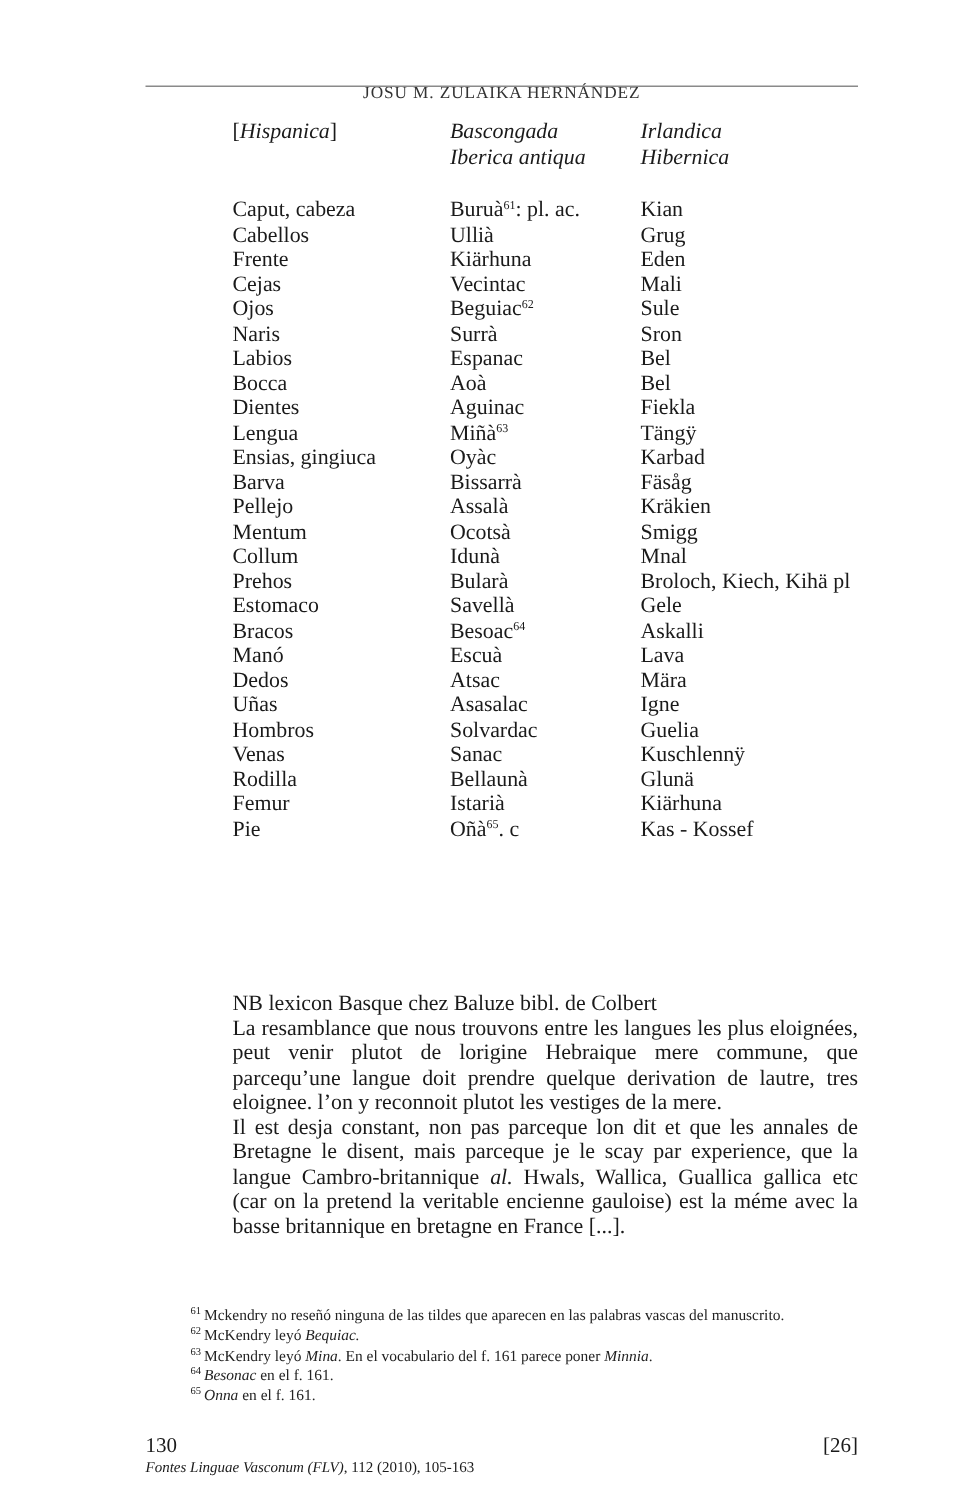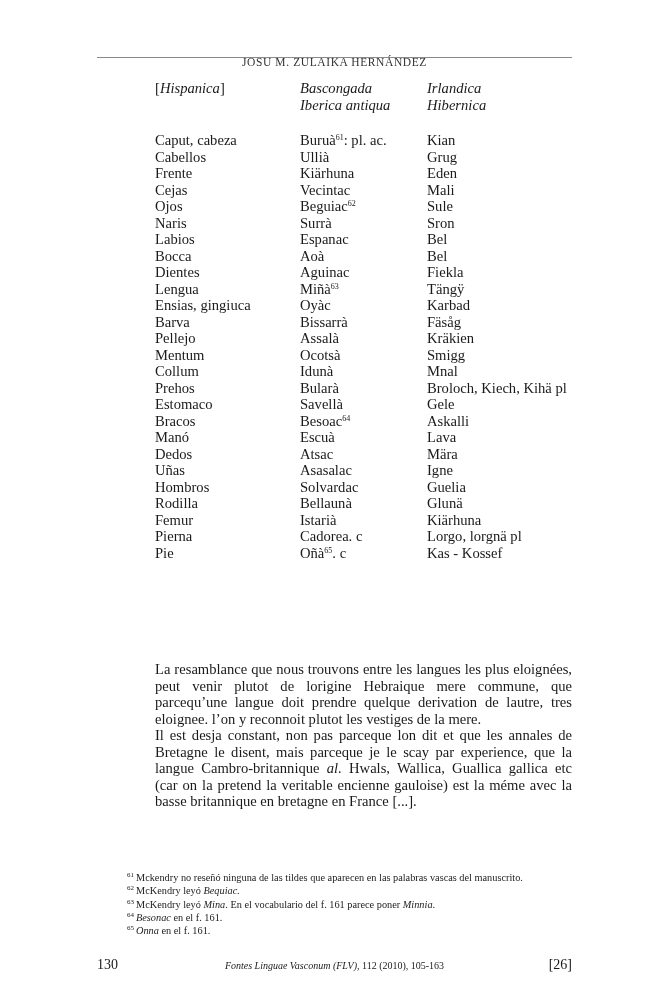--- a/index.html
+++ b/index.html
@@ -33,21 +33,21 @@
   }
   .prose p { margin: 0; }
   .footnotes {
     position: absolute; left: 127px; top: 871px; width: 460px;
     font-size: 10.3px; line-height: 13.3px; color: #222;
   }
   .footnotes .fn { white-space: nowrap; }
   .footnotes sup { font-size: 7px; vertical-align: 4px; margin-right: 2px; }
   .footer { position: absolute; left: 97px; width: 475px; top: 957px; font-size: 14px; }
   .footer .pg { position: absolute; left: 0; }
-  .footer .jn { position: absolute; left: 0; width: 100%; text-align: center; font-size: 10px; top: 3px; }
+  .footer .jn { position: absolute; left: 0; width: 100%; text-align: left; font-size: 10px; top: 16px; }
   .footer .jn i { font-style: italic; }
   .footer .sec { position: absolute; right: 0; }
 </style>
 </head>
 <body>
 
 <div class="running-head">JOSU M. ZULAIKA HERNÁNDEZ</div>
 <div class="head-rule"></div>
 
 <div class="table">
@@ -168,43 +168,44 @@
         <div class="c1"><span>Uñas</span></div>
         <div class="c2"><span>Asasalac</span></div>
         <div class="c3"><span>Igne</span></div>
       </div>
       <div class="row">
         <div class="c1"><span>Hombros</span></div>
         <div class="c2"><span>Solvardac</span></div>
         <div class="c3"><span>Guelia</span></div>
       </div>
       <div class="row">
+        <div class="c1"><span>Venas</span></div>
+        <div class="c2"><span>Sanac</span></div>
+        <div class="c3"><span>Kuschlennÿ</span></div>
+      </div>
+      <div class="row">
         <div class="c1"><span>Rodilla</span></div>
         <div class="c2"><span>Bellaunà</span></div>
         <div class="c3"><span>Glunä</span></div>
       </div>
       <div class="row">
         <div class="c1"><span>Femur</span></div>
         <div class="c2"><span>Istarià</span></div>
         <div class="c3"><span>Kiärhuna</span></div>
       </div>
       <div class="row">
-        <div class="c1"><span>Pierna</span></div>
-        <div class="c2"><span>Cadorea. c</span></div>
-        <div class="c3"><span>Lorgo, lorgnä pl</span></div>
-      </div>
-      <div class="row">
         <div class="c1"><span>Pie</span></div>
         <div class="c2"><span>Oñà</span><sup>65</sup><span>. c</span></div>
         <div class="c3"><span>Kas - Kossef</span></div>
       </div>
     </div>
 </div>
 
 <div class="prose">
+  <p>NB lexicon Basque chez Baluze bibl. de Colbert</p>
   <p>La resamblance que nous trouvons entre les langues les plus eloignées, peut venir plutot de lorigine Hebraique mere commune, que parcequ’une langue doit prendre quelque derivation de lautre, tres eloignee. l’on y reconnoit plutot les vestiges de la mere.</p>
   <p><span>Il est desja constant, non pas parceque lon dit et que les annales de Bretagne le disent, mais parceque je le scay par experience, que la langue Cambro-britannique </span><i>al.</i><span> Hwals, Wallica, Guallica gallica etc (car on la pretend la veritable encienne gauloise) est la méme avec la basse britannique en bretagne en France [...].</span></p>
 </div>
 
 <div class="footnotes" id="footnotes">
     <div class="fn"><sup>61</sup><span>Mckendry no reseñó ninguna de las tildes que aparecen en las palabras vascas del manuscrito.</span></div>
     <div class="fn"><sup>62</sup><span>McKendry leyó </span><i>Bequiac.</i></div>
     <div class="fn"><sup>63</sup><span>McKendry leyó </span><i>Mina</i><span>. En el vocabulario del f. 161 parece poner </span><i>Minnia</i><span>.</span></div>
     <div class="fn"><sup>64</sup><i>Besonac</i><span> en el f. 161.</span></div>
     <div class="fn"><sup>65</sup><i>Onna</i><span> en el f. 161.</span></div>

